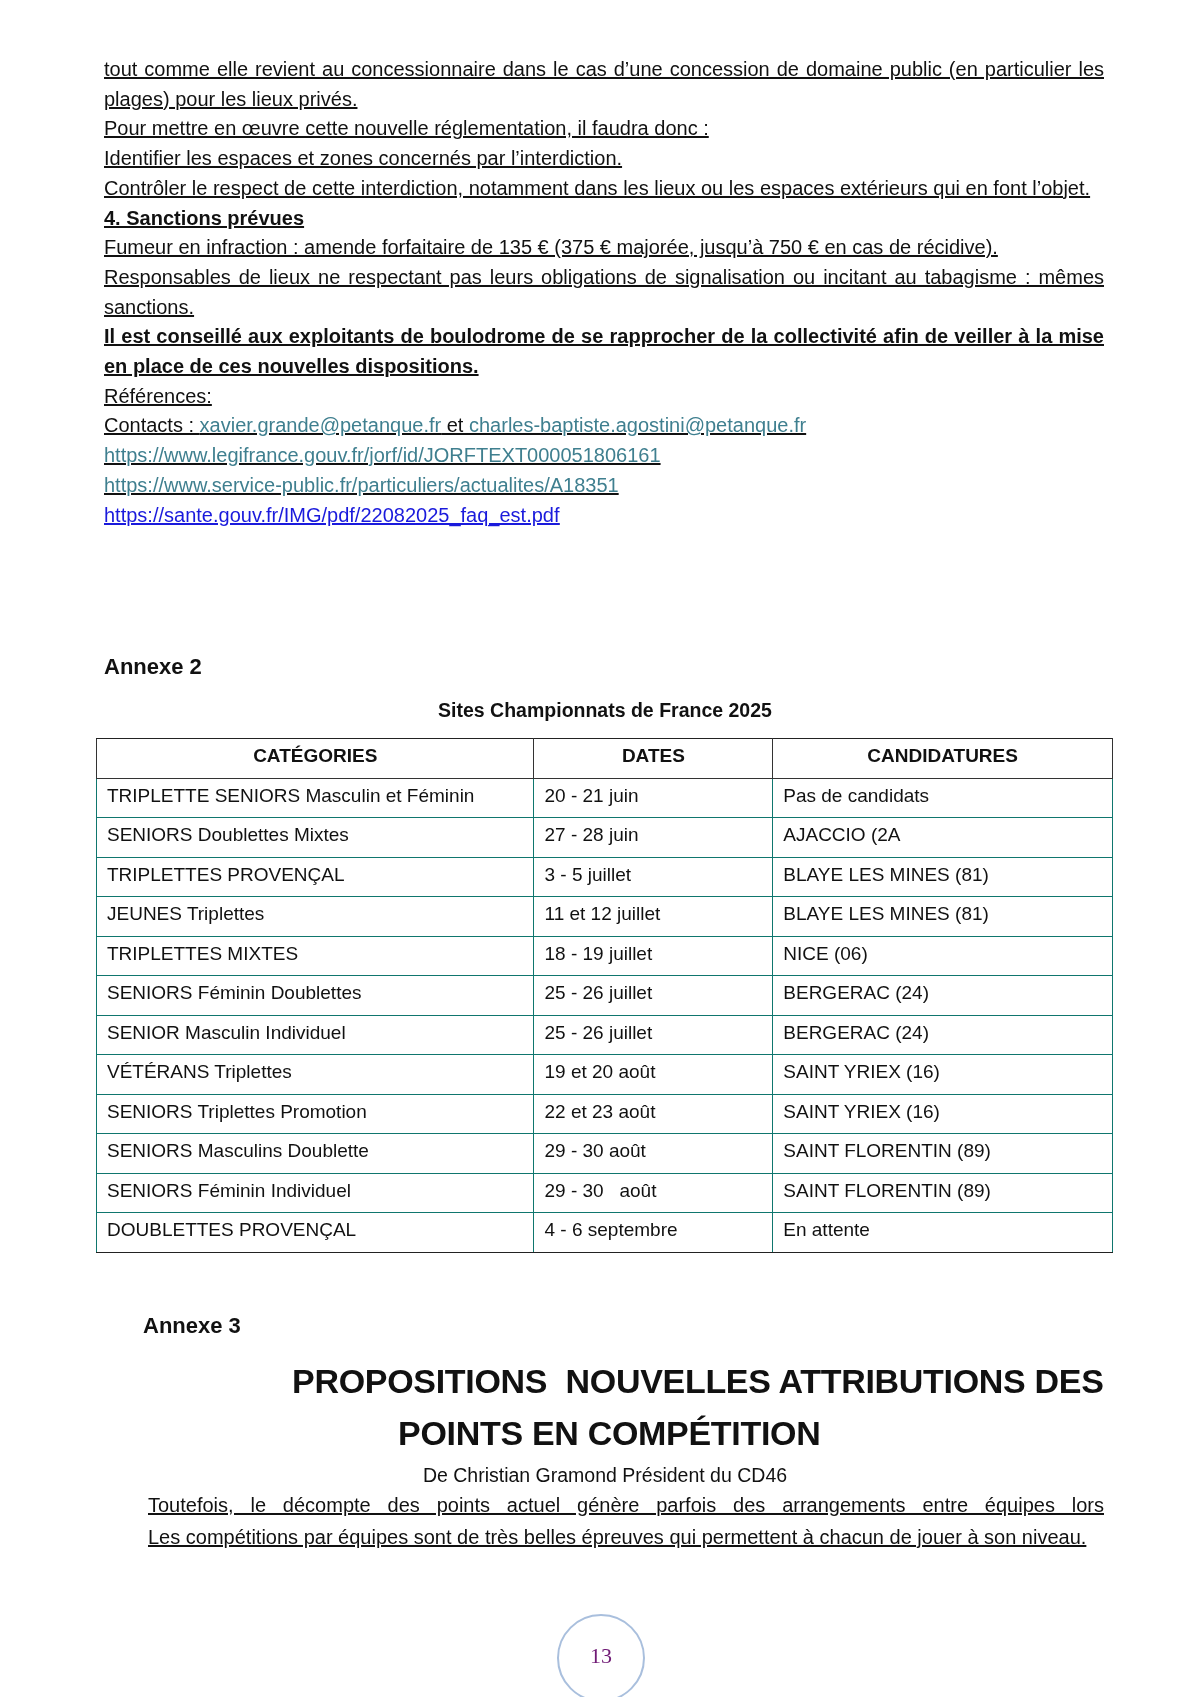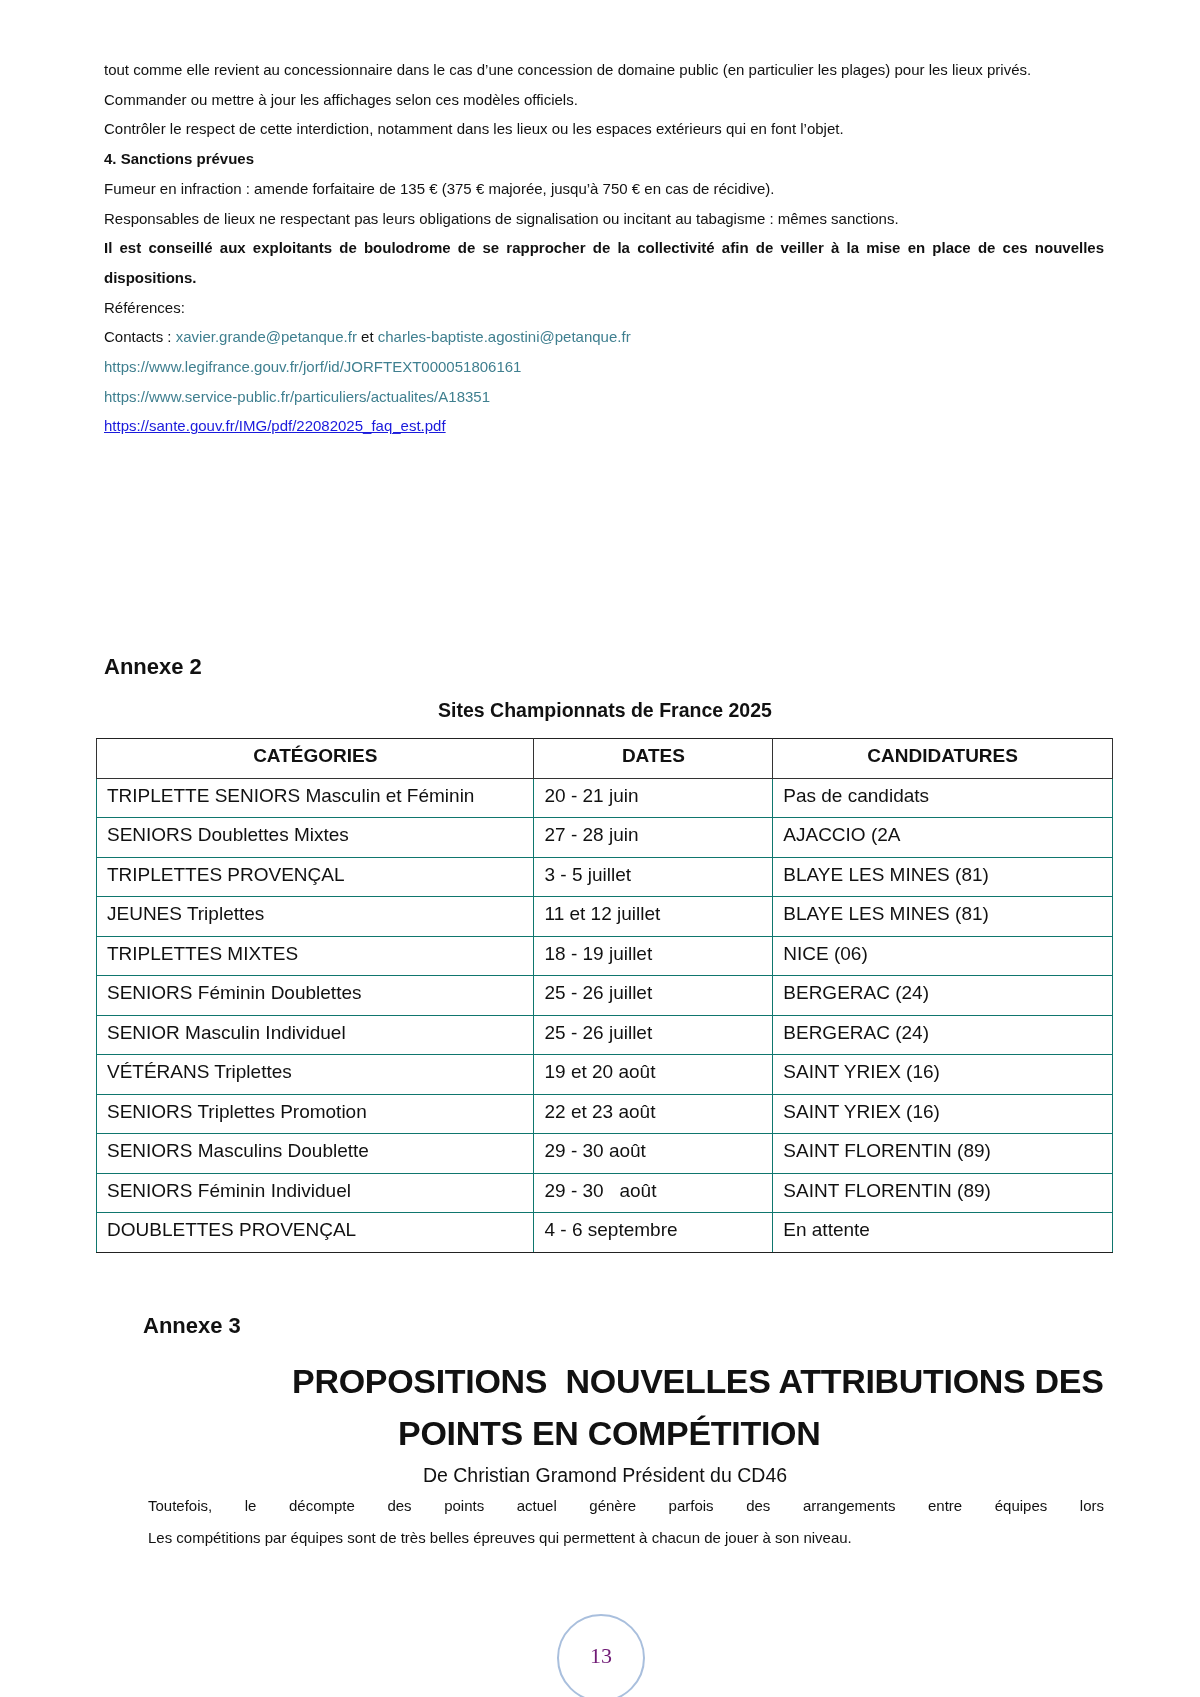--- a/index.html
+++ b/index.html
@@ -1,19 +1,19 @@
 <!DOCTYPE html>
 <html><head>
 <meta charset="utf-8">
 <style>
   html, body { margin: 0; padding: 0; background: #ffffff; }
   body { width: 1200px; height: 1697px; position: relative; overflow: hidden;
          font-family: "Liberation Sans", sans-serif; color: #111; }
   .page { position: absolute; left: 0; top: 0; width: 1200px; height: 1697px; }
-  .txt { font-size: 15px; line-height: 29.7px; }
+  .txt { font-size: 20px; line-height: 29.7px; text-decoration: underline; }
   .block { position: absolute; left: 104px; width: 1000px; }
   .just { text-align: justify; text-align-last: left; }
   p { margin: 0; }
   .bold { font-weight: bold; }
   .link-teal { color: #3f7f8f; text-decoration: none; }
   .link-blue { color: #1a1adc; text-decoration: underline; }
   .annexe { position: absolute; font-weight: bold; font-size: 22px; }
   .table-title { position: absolute; left: 0; width: 1210px; text-align: center; top: 699px; font-weight: bold; font-size: 19.5px; }
   table.sites { position: absolute; left: 96px; top: 738px; width: 1017px; border-collapse: collapse; font-size: 19px; padding-left: 42px; }
   table.sites th, table.sites td { border: 1px solid #0f766e; height: 39.5px; padding: 0 10px; vertical-align: top; padding-top: 6px; box-sizing: border-box; }
@@ -28,21 +28,22 @@
   .page-num { position: absolute; left: 557px; top: 1614px; width: 88px; height: 88px; border: 2.5px solid #a9bfdd; border-radius: 50%; box-sizing: border-box; }
   .page-num span { position: absolute; left: 0; right: 0; top: 27px; text-align: center; font-family: "Liberation Serif", serif; font-size: 22px; color: #701a75; }
 </style>
 </head>
 <body>
 
 <div class="page">
 
   <div class="block txt" style="top:55px;">
     <p class="just">tout comme elle revient au concessionnaire dans le cas d’une concession de domaine public (en particulier les plages) pour les lieux privés.</p>
-    <p>Commander ou mettre à jour les affichages selon ces modèles officiels.</p>
+    <p>Pour mettre en œuvre cette nouvelle réglementation, il faudra donc :</p>
+    <p>Identifier les espaces et zones concernés par l’interdiction.</p>
     <p class="just">Contrôler le respect de cette interdiction, notamment dans les lieux ou les espaces extérieurs qui en font l’objet.</p>
     <p class="bold">4. Sanctions prévues</p>
     <p>Fumeur en infraction : amende forfaitaire de 135 € (375 € majorée, jusqu’à 750 € en cas de récidive).</p>
     <p class="just">Responsables de lieux ne respectant pas leurs obligations de signalisation ou incitant au tabagisme : mêmes sanctions.</p>
     <p class="bold just">Il est conseillé aux exploitants de boulodrome de se rapprocher de la collectivité afin de veiller à la mise en place de ces nouvelles dispositions.</p>
     <p>Références:</p>
     <p>
       <span>Contacts : </span><a class="link-teal">xavier.grande@petanque.fr</a><span> et </span><a class="link-teal">charles-baptiste.agostini@petanque.fr</a>
     </p>
     <p><a class="link-teal">https://www.legifrance.gouv.fr/jorf/id/JORFTEXT000051806161</a></p>

